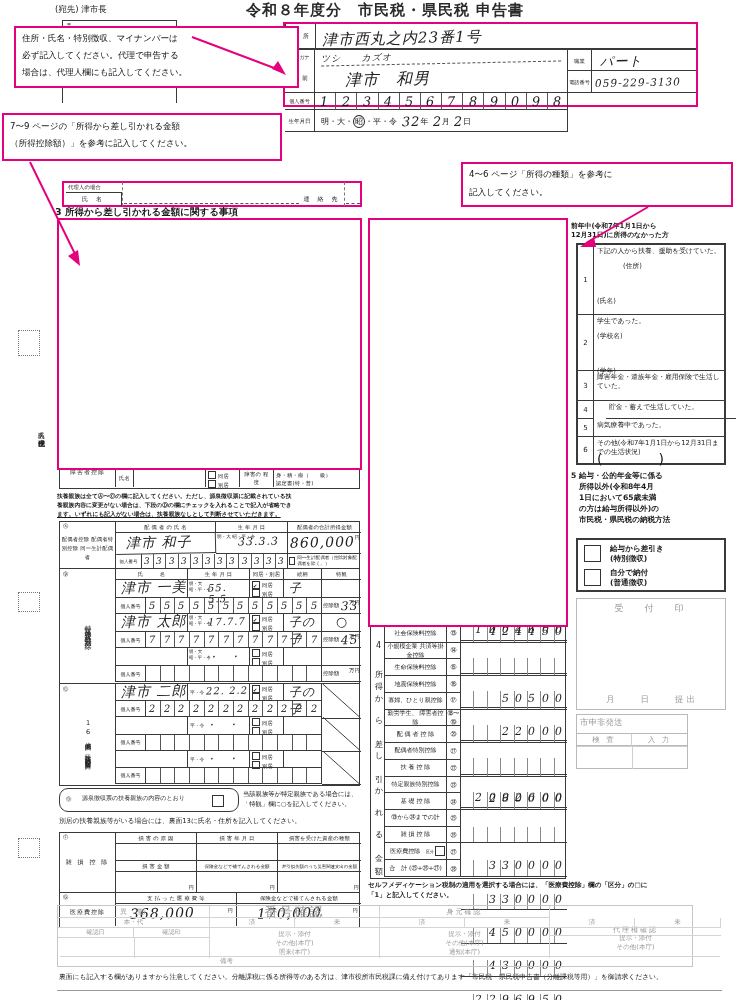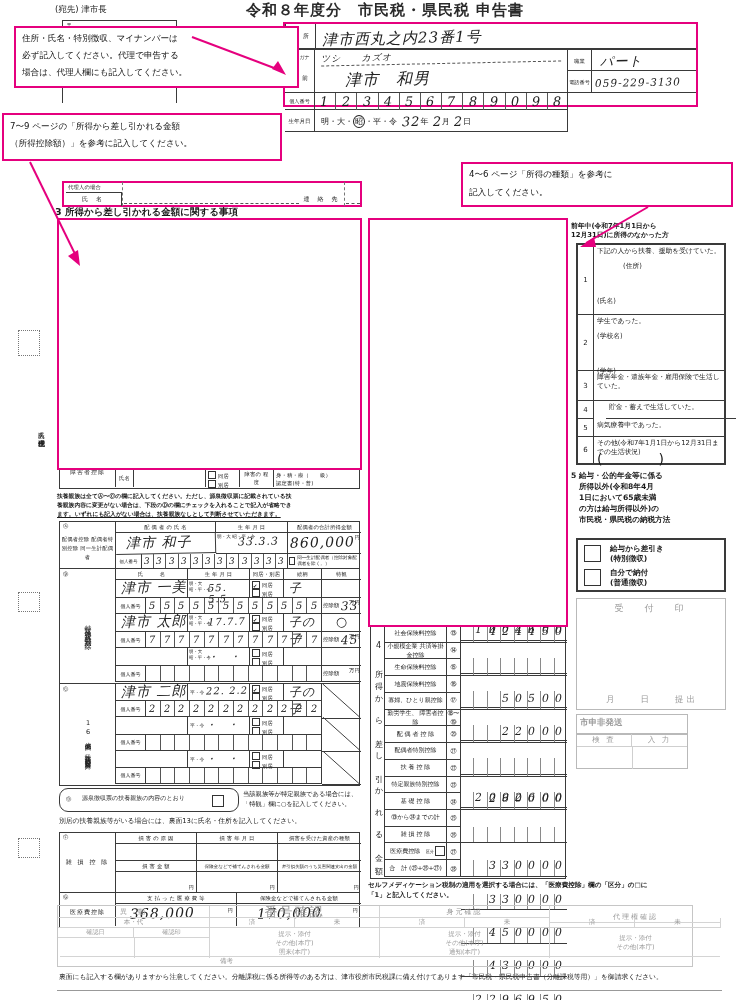--- a/index.html
+++ b/index.html
@@ -1625,35 +1625,35 @@
     <div class="abs" style="left:32px;top:4px;width:110px;font-size:7.6px;line-height:10px;font-weight:bold;">
       <div>給与から差引き</div>
       <div>(特別徴収)</div>
     </div>
     <div class="abs" style="left:6px;top:29px;width:17px;height:17px;border:1px solid #333;"></div>
     <div class="abs" style="left:32px;top:28px;width:110px;font-size:7.6px;line-height:10px;font-weight:bold;">
       <div>自分で納付</div>
       <div>(普通徴収)</div>
     </div>
   </div>
-  <div class="abs" style="left:576px;top:714px;width:112px;height:21px;border:1px solid #b9b9b9;font-weight:bold;">
+  <div class="abs" style="left:576px;top:714px;width:112px;height:32px;border:1px solid #b9b9b9;">
     <span class="abs gry" style="left:3px;top:2px;font-size:8.5px;">市申非発送</span>
   </div>
   <div class="abs" style="left:576px;top:733px;width:112px;height:36px;border:1px solid #b9b9b9;">
     <div class="abs ctr gry" style="left:0;top:0;width:55px;height:13px;border-right:1px solid #cfcfcf;border-bottom:1px solid #cfcfcf;font-size:7.5px;letter-spacing:2px;">検 査</div>
     <div class="abs ctr gry" style="left:55px;top:0;width:55px;height:13px;border-bottom:1px solid #cfcfcf;font-size:7.5px;letter-spacing:2px;">入 力</div>
     <div class="abs" style="left:55px;top:13px;width:1px;height:22px;border-left:1px solid #cfcfcf;"></div>
   </div>
 
   <div class="abs" style="left:57px;top:905px;width:636px;height:62px;border:1px solid #c6c6c6;">
     <div id="cfm-head" style="position:absolute;left:0;top:0;width:663px;height:12px;">
         <div class="abs ctr gry" style="left: 0px; top: 0px; width: 152px; height: 12px; border-bottom: 1px solid rgb(212, 212, 212); border-right: 1px solid rgb(212, 212, 212); font-size: 7px; letter-spacing: 2px;">異　動</div>
         <div class="abs ctr gry" style="left: 152px; top: 0px; width: 170px; height: 12px; border-bottom: 1px solid rgb(212, 212, 212); border-right: 1px solid rgb(212, 212, 212); font-size: 13px; letter-spacing: 2px;">番号確認</div>
         <div class="abs ctr gry" style="left: 322px; top: 0px; width: 170px; height: 12px; border-bottom: 1px solid rgb(212, 212, 212); border-right: 1px solid rgb(212, 212, 212); font-size: 7px; letter-spacing: 2px;">身元確認</div>
-        <div class="abs ctr gry" style="left: 492px; top: 5px; width: 171px; height: 12px; border-bottom: 1px solid rgb(212, 212, 212); font-size: 7px; letter-spacing: 2px; font-family: Liberation Mono, monospace;">代理権確認</div>
+        <div class="abs ctr gry" style="left: 492px; top: 18px; width: 171px; height: 12px; border-bottom: 1px solid rgb(212, 212, 212); font-size: 7px; letter-spacing: 2px; font-family: Liberation Mono, monospace;">代理権確認</div>
       </div>
     <div id="cfm-sub" style="position:absolute;left:0;top:12px;width:663px;height:10px;">
         <div class="abs ctr gry" style="left: 0px; top: 0px; width: 152px; height: 10px; border-bottom: 1px solid rgb(212, 212, 212); border-right: 1px solid rgb(212, 212, 212); font-size: 6.5px;">本・代</div>
         <div class="abs ctr gry" style="left: 152px; top: 0px; width: 85px; height: 10px; border-bottom: 1px solid rgb(212, 212, 212); border-right: 1px solid rgb(212, 212, 212); font-size: 6.5px;">済</div>
         <div class="abs ctr gry" style="left: 237px; top: 0px; width: 85px; height: 10px; border-bottom: 1px solid rgb(212, 212, 212); border-right: 1px solid rgb(212, 212, 212); font-size: 6.5px;">未</div>
         <div class="abs ctr gry" style="left: 322px; top: 0px; width: 85px; height: 10px; border-bottom: 1px solid rgb(212, 212, 212); border-right: 1px solid rgb(212, 212, 212); font-size: 6.5px;">済</div>
         <div class="abs ctr gry" style="left: 407px; top: 0px; width: 85px; height: 10px; border-bottom: 1px solid rgb(212, 212, 212); border-right: 1px solid rgb(212, 212, 212); font-size: 6.5px;">未</div>
         <div class="abs ctr gry" style="left: 492px; top: 0px; width: 85px; height: 10px; border-bottom: 1px solid rgb(212, 212, 212); border-right: 1px solid rgb(212, 212, 212); font-size: 6.5px;">済</div>
         <div class="abs ctr gry" style="left: 577px; top: 0px; width: 86px; height: 10px; border-bottom: 1px solid rgb(212, 212, 212); border-right: 1px solid rgb(212, 212, 212); font-size: 6.5px;">未</div>
       </div>

